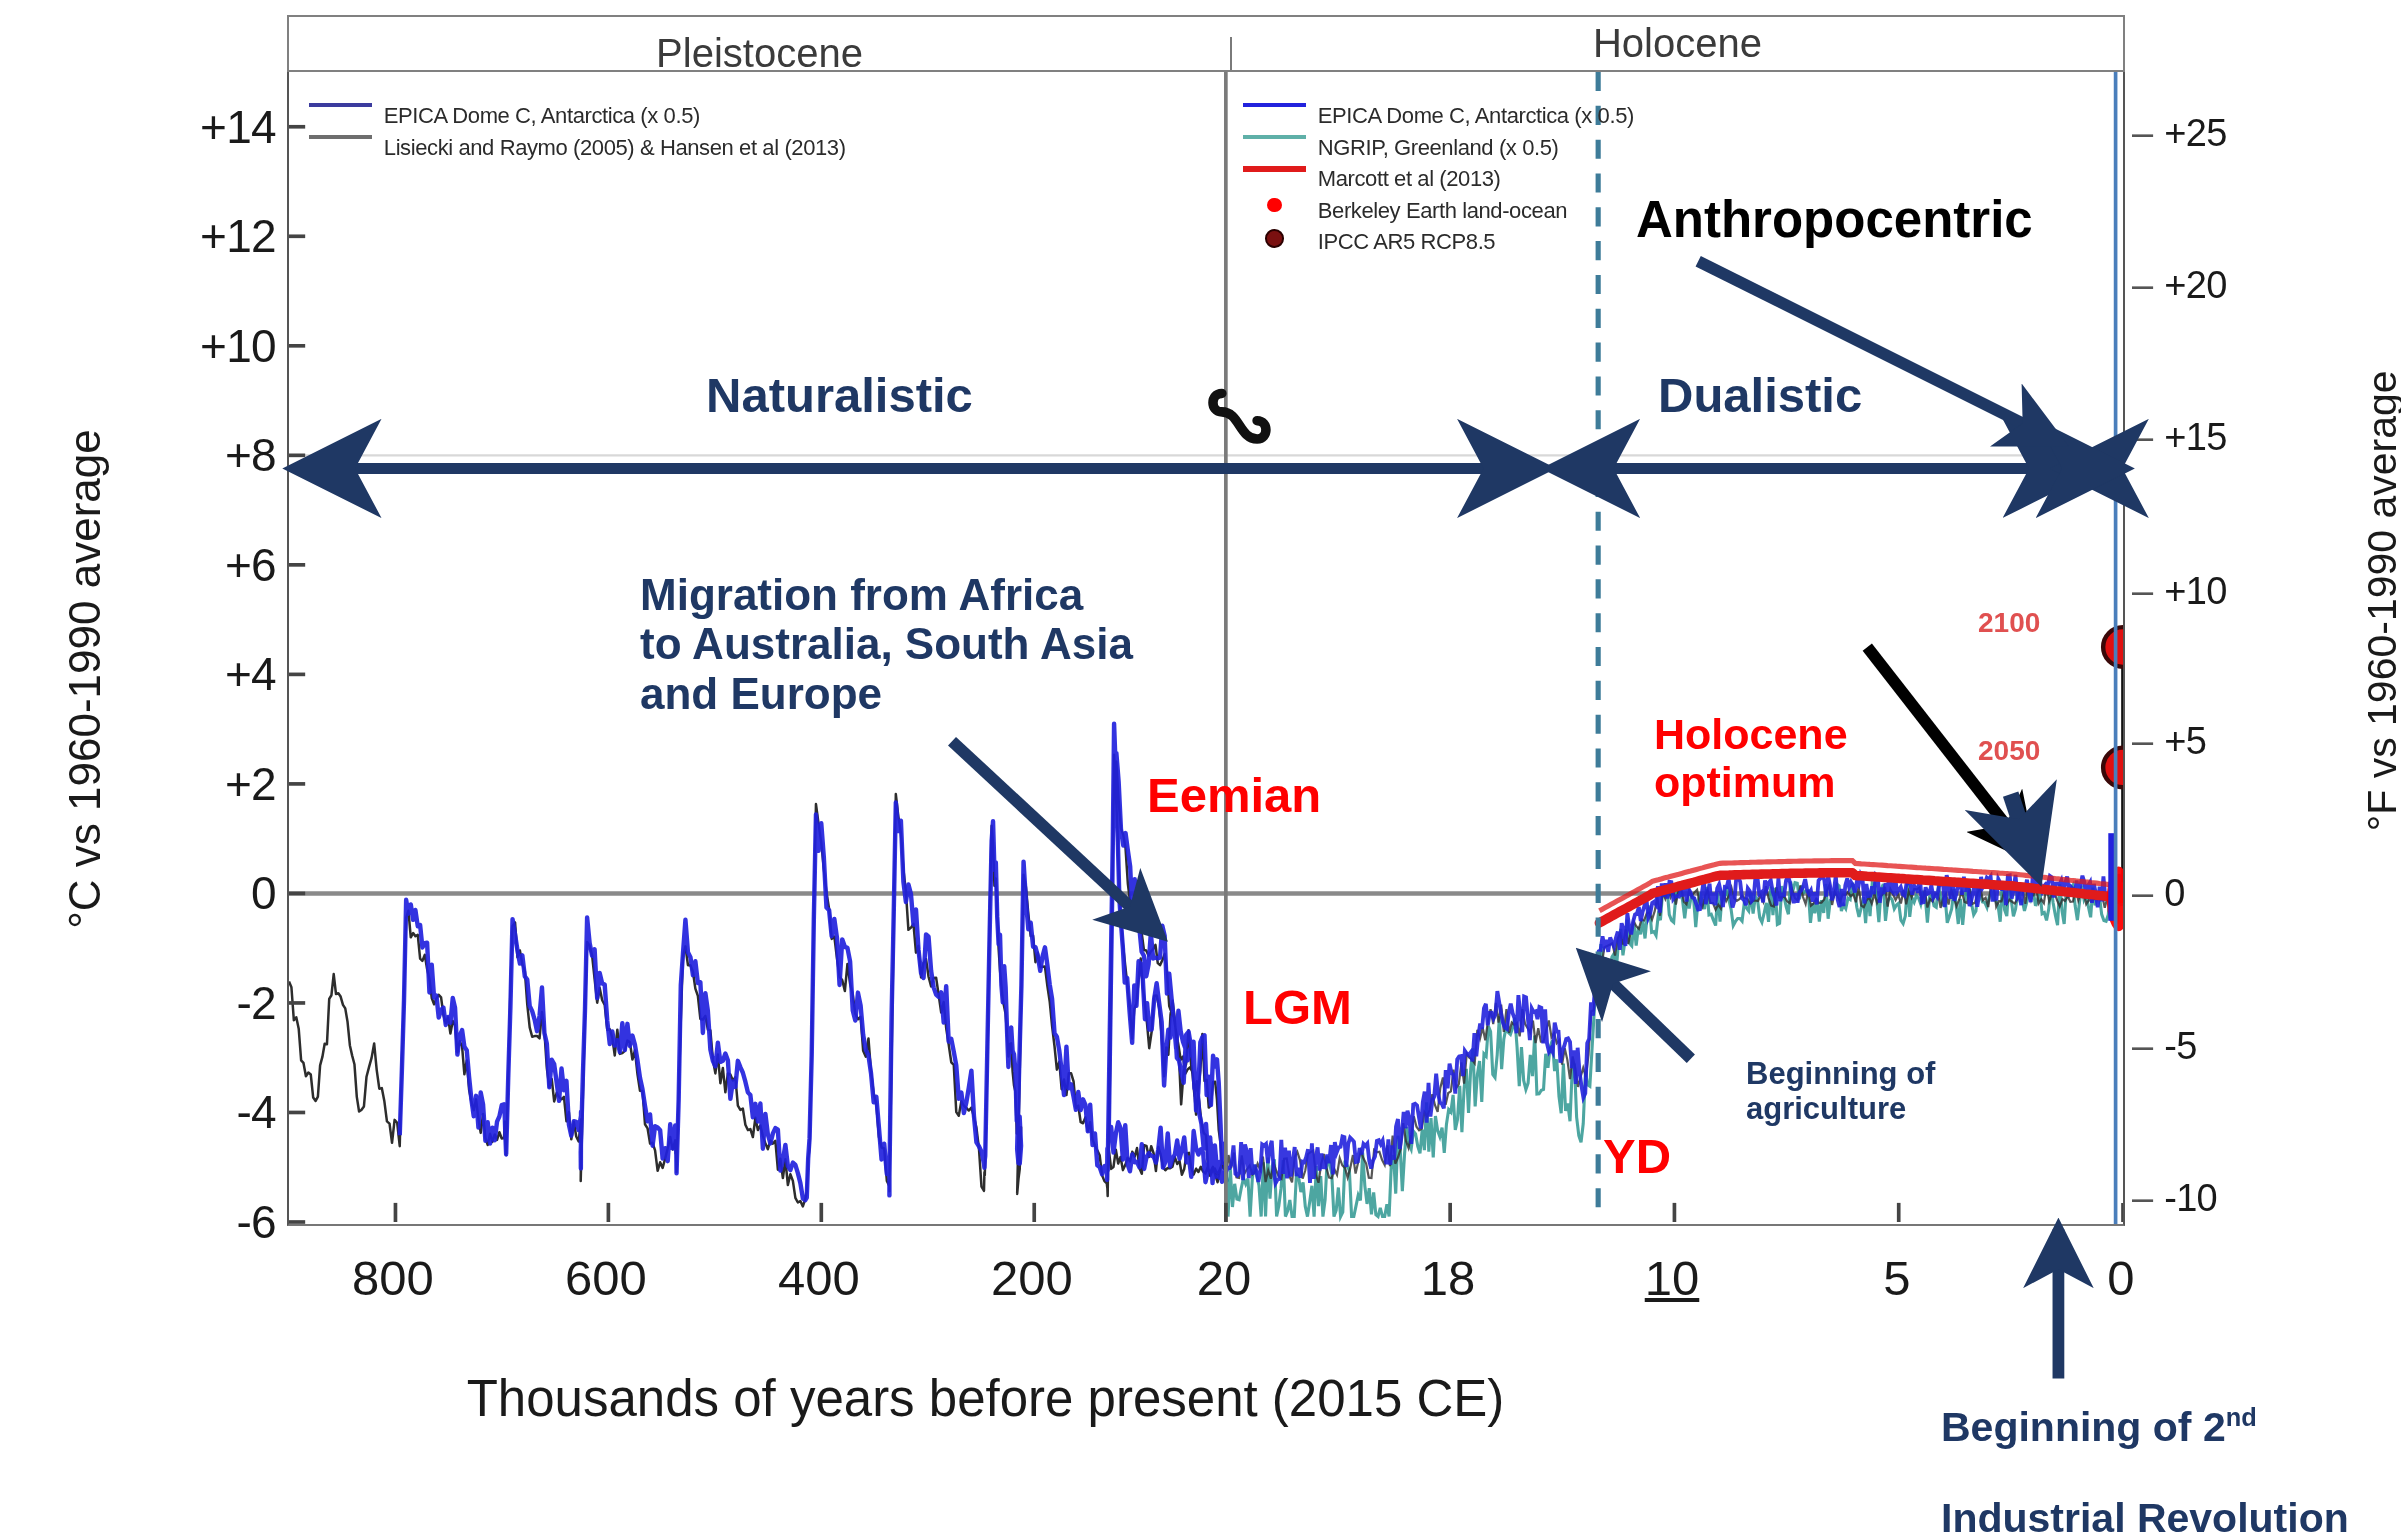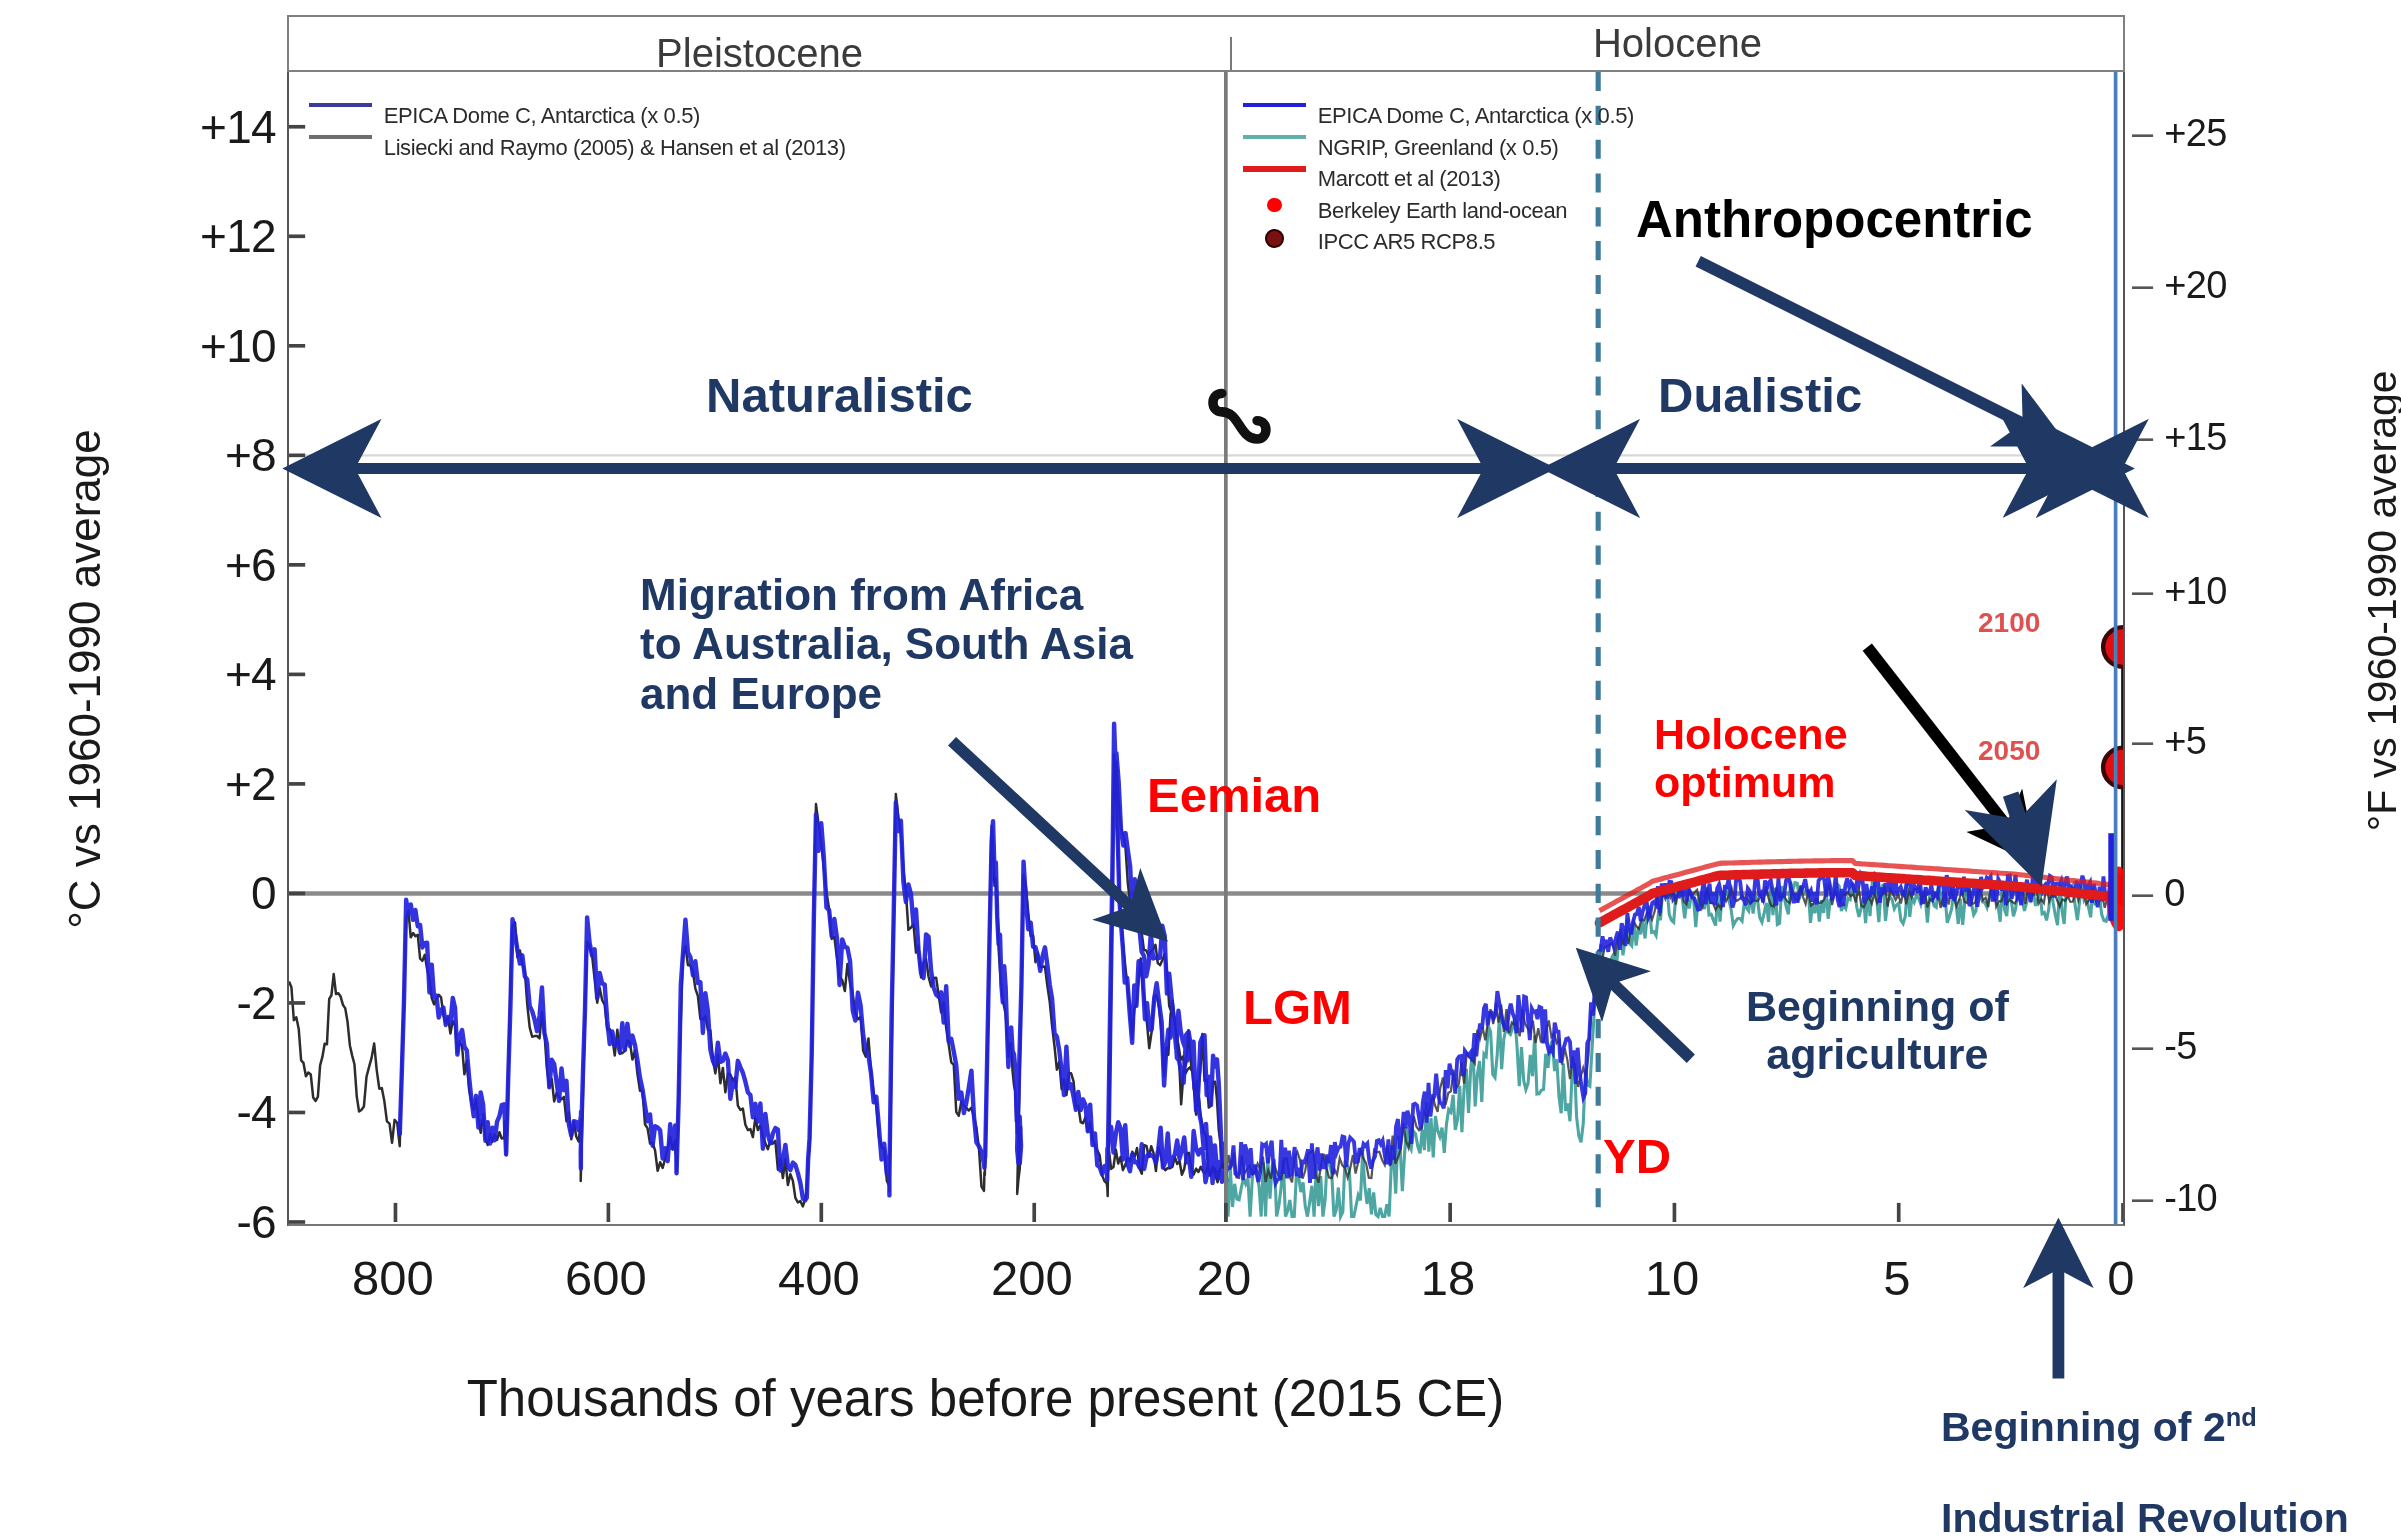--- a/index.html
+++ b/index.html
@@ -168,21 +168,21 @@
       <div class="ytick-r" style="top: 1126px;"><span style="color:#555;margin-right:11.8px;">–</span>-10</div>
     </div>
 
   <div class="abs" id="x-ticks" style="left:287px;top:1250px;width:1838px;height:81px;">
       <div class="xtick" style="left: 106px;">800</div>
       <div class="xtick" style="left: 319px;">600</div>
       <div class="xtick" style="left: 532px;">400</div>
       <div class="xtick" style="left: 745px;">200</div>
       <div class="xtick" style="left: 937px;">20</div>
       <div class="xtick" style="left: 1161px;">18</div>
-      <div class="xtick" style="left: 1385px;">10</div>
+      <div class="xtick" style="left: 1385px; text-decoration: underline;">10</div>
       <div class="xtick" style="left: 1610px;">5</div>
       <div class="xtick" style="left: 1834px;">0</div>
     </div>
 
   <div class="abs" style="left:-246px;top:649px;width:662px;height:59px;">
     <div id="ylabel-left" style="position:absolute;left:50%;top:50%;transform:translate(-50%,-50%) rotate(-90deg);">°C vs 1960-1990 average</div>
   </div>
 
   <div class="abs" style="left:2051px;top:632px;width:662px;height:59px;">
     <div id="ylabel-right" style="position:absolute;left:50%;top:50%;transform:translate(-50%,-50%) rotate(-90deg);">°F vs 1960-1990 average</div>
@@ -275,21 +275,21 @@
   <div class="anno anno-red" style="left:1147px;top:768px;font-size:49px;">Eemian</div>
 
   <div class="anno anno-red" style="left:1243px;top:980px;font-size:49px;">LGM</div>
 
   <div class="anno anno-red" style="left:1603px;top:1129px;font-size:49px;">YD</div>
 
 
   <div class="anno anno-red" style="left:1654px;top:710px;font-size:43px;">Holocene
 optimum</div>
 
-  <div class="anno anno-navy" style="left:1746px;top:982px;font-size:43px;text-align:center;">Beginning of
+  <div class="anno anno-navy" style="left:1746px;top:1057px;font-size:31px;">Beginning of
 agriculture</div>
 
   <div class="anno anno-navy" style="left:1941px;top:1357px;font-size:41px;">
     <span>Beginning of 2<sup style="font-size:0.62em;">nd</sup></span><br>
     <span>Industrial Revolution</span><br>
     
   </div>
 
   <div class="abs" style="left:1978px;top:607px;font-size:28px;color:#E05050;font-weight:bold;">2100</div>
   <div class="abs" style="left:1978px;top:735px;font-size:28px;color:#E05050;font-weight:bold;">2050</div>

